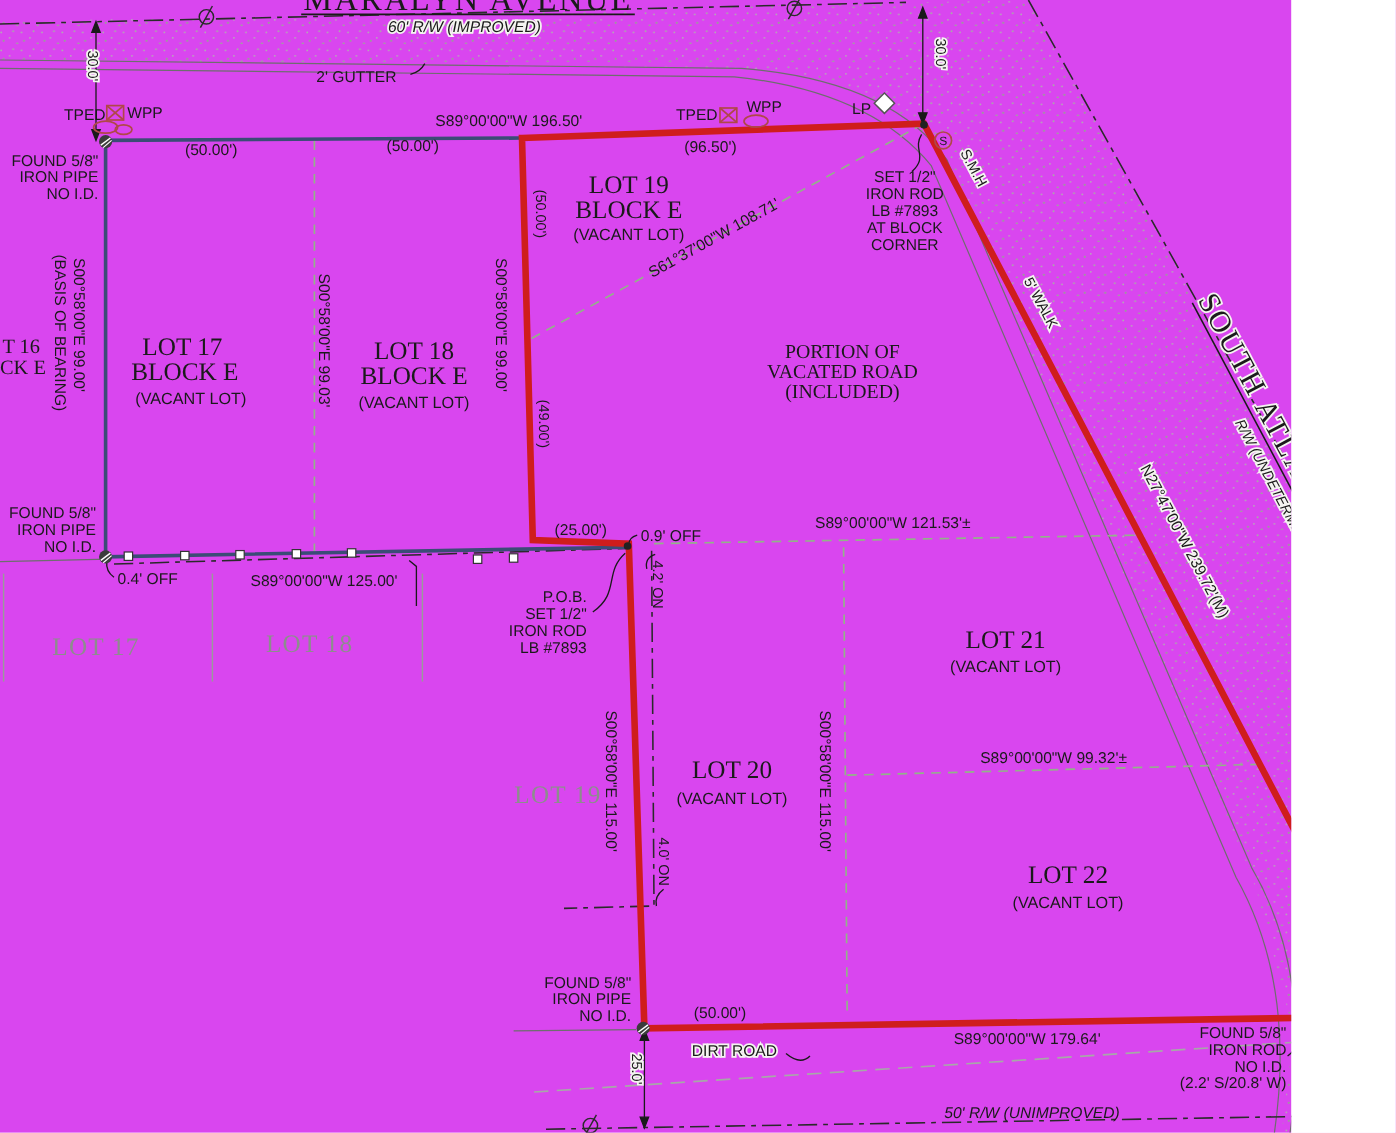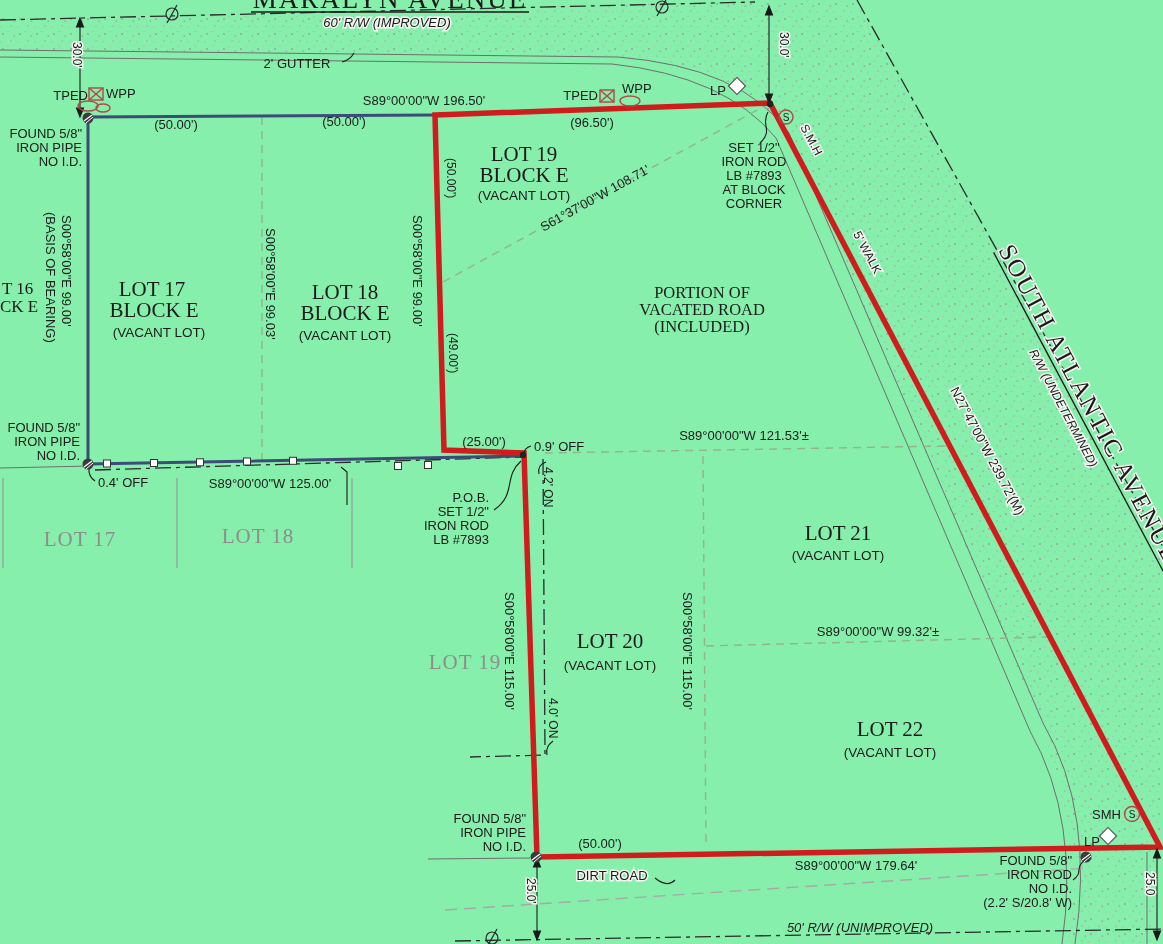--- a/index.html
+++ b/index.html
@@ -1,16 +1,16 @@
 <!DOCTYPE html>
 <html><head>
 <meta charset="utf-8">
 <style>
   html,body{margin:0;padding:0;background:#ffffff;}
-  .stage{position:relative;width:1163px;height:944px;background:#86efac;overflow:hidden;
+  .stage{position:relative;width:1076px;height:944px;background:#d946ef;overflow:hidden;
          font-family:"Liberation Sans", sans-serif;}
   svg{position:absolute;left:0;top:0;}
   text{fill:#1a1a1a;}
   .meas{font-size:13px;}
   .meas-s{font-size:12px;}
   .lotname{font-family:"Liberation Serif", serif;font-size:21px;}
   .vacant{font-size:13.5px;}
   .graylot{font-family:"Liberation Serif", serif;font-size:21px;fill:#8d8d8d;letter-spacing:1px;}
   .ital{font-style:italic;}
   .serifmid{font-family:"Liberation Serif", serif;font-size:16.5px;}

